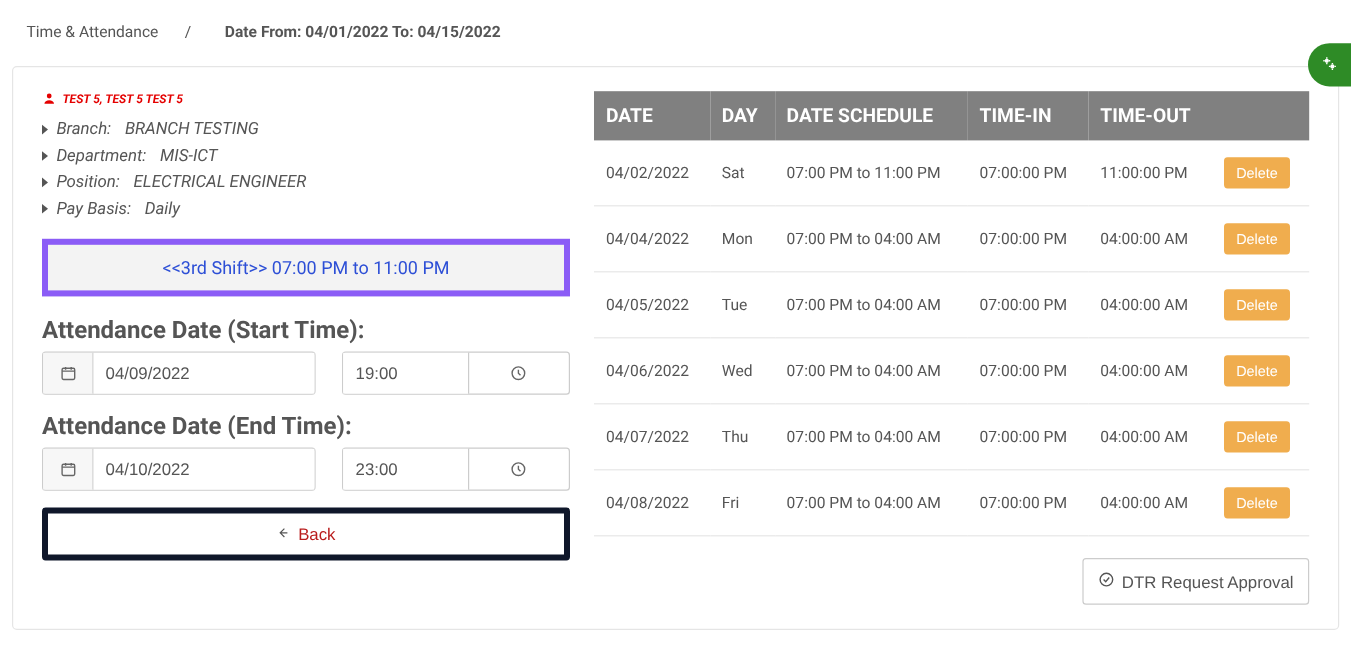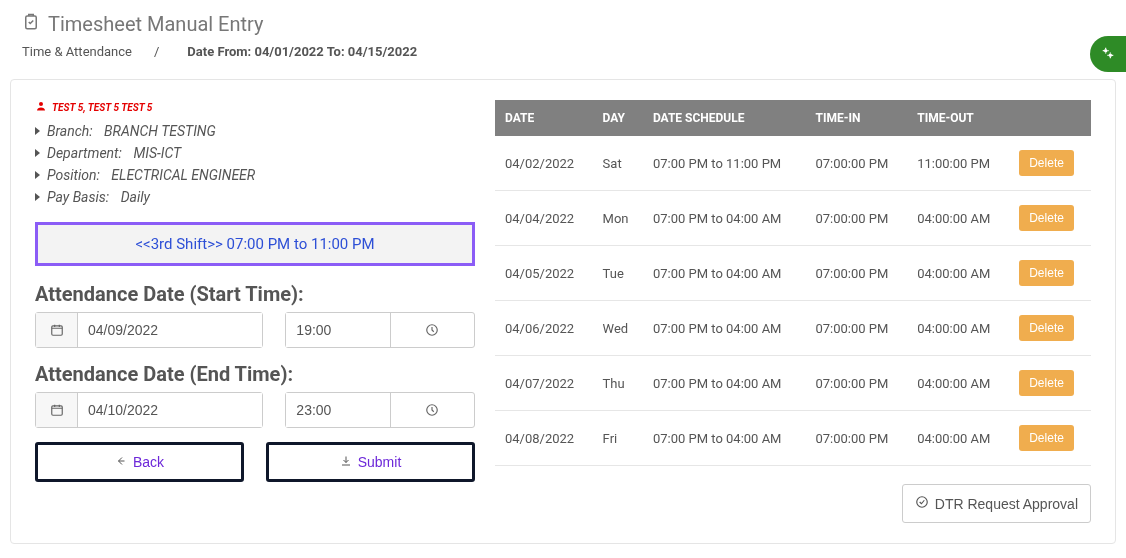--- a/index.html
+++ b/index.html
@@ -92,21 +92,21 @@
     }
     .caret {
       display: inline-block;
       width: 0; height: 0;
       border-top: 4px solid transparent;
       border-bottom: 4px solid transparent;
       border-left: 5px solid #555;
       margin-right: 3px;
     }
     .shift-banner {
-      border: 3px solid #8b5cf6;
+      border: 5px solid #8b5cf6;
       background: #f3f3f3;
       text-align: center;
       padding: 10px;
       font-size: 15px;
       color: #2d4fd6;
       margin-bottom: 16px;
     }
     .form-label {
       font-weight: 700;
       font-size: 20px;
@@ -149,44 +149,44 @@
     }
     .date-group { width: 236px; }
     .time-group { width: 196px; }
     .btn-row {
       display: flex;
       gap: 22px;
       margin-top: 14px;
     }
     .btn-outline {
       flex: 1;
-      border: 3px solid #0f172a;
+      border: 5px solid #0f172a;
       background: #fff;
       border-radius: 3px;
       padding: 9px 10px;
       cursor: pointer;
       font-size: 14px;
-      color: #6d28d9;
+      color: #b91c1c;
       display: flex;
       align-items: center;
       justify-content: center;
       gap: 6px;
     }
     table.grid {
       width: 100%;
       border-collapse: collapse;
       font-size: 13px;
     }
     table.grid th {
       background: #808080;
       color: #fff;
       font-weight: 700;
       text-align: left;
       padding: 11px 10px;
-      font-size: 12px;
+      font-size: 16px;
     }
     table.grid td {
       padding: 14px 10px;
       border-bottom: 1px solid #e6e6e6;
       color: #555;
     }
     .btn-del {
       background: #f0ad4e;
       border: none;
       color: #fff;
@@ -214,30 +214,20 @@
     }
     
     .ico { width: 14px; height: 14px; }
     .ico-sm { width: 12px; height: 12px; }
     .ico-lg { width: 18px; height: 18px; }
   </style>
 </head>
 <body>
 
 <div class="page-header">
-  <h1 class="page-title">
-    <span>
-      <svg class="ico-lg" viewBox="0 0 24 24" fill="none" stroke="#777" stroke-width="2">
-          <rect x="5" y="4" width="14" height="17" rx="2"></rect>
-          <path d="M9 4V2h6v2"></path>
-          <path d="M9 12l2 2 4-4"></path>
-        </svg>
-    </span>
-    <span>Timesheet Manual Entry</span>
-  </h1>
   <div class="breadcrumb">
     <span>Time &amp; Attendance</span>
     <span style="margin:0 6px;">/</span>
     <span class="current">Date From: 04/01/2022 To: 04/15/2022</span>
   </div>
 </div>
 
 <div class="gear-badge">
   <span>
     <svg class="ico" viewBox="0 0 24 24" fill="#fff">
@@ -314,28 +304,20 @@
       </div>
 
       <div class="btn-row">
         <button class="btn-outline">
           <span>
             <svg class="ico-sm" viewBox="0 0 24 24" fill="none" stroke="#555" stroke-width="2">
                 <path d="M14 5l-7 7 7 7M7 12h12"></path>
               </svg>
           </span>
           <span>Back</span>
-        </button>
-        <button class="btn-outline">
-          <span>
-            <svg class="ico-sm" viewBox="0 0 24 24" fill="none" stroke="#555" stroke-width="2">
-                <path d="M12 3v12M7 10l5 5 5-5M4 20h16"></path>
-              </svg>
-          </span>
-          <span>Submit</span>
         </button>
       </div>
     </div>
 
     <div class="right">
       <table class="grid">
         <thead>
           <tr>
             <th>DATE</th>
             <th>DAY</th>

